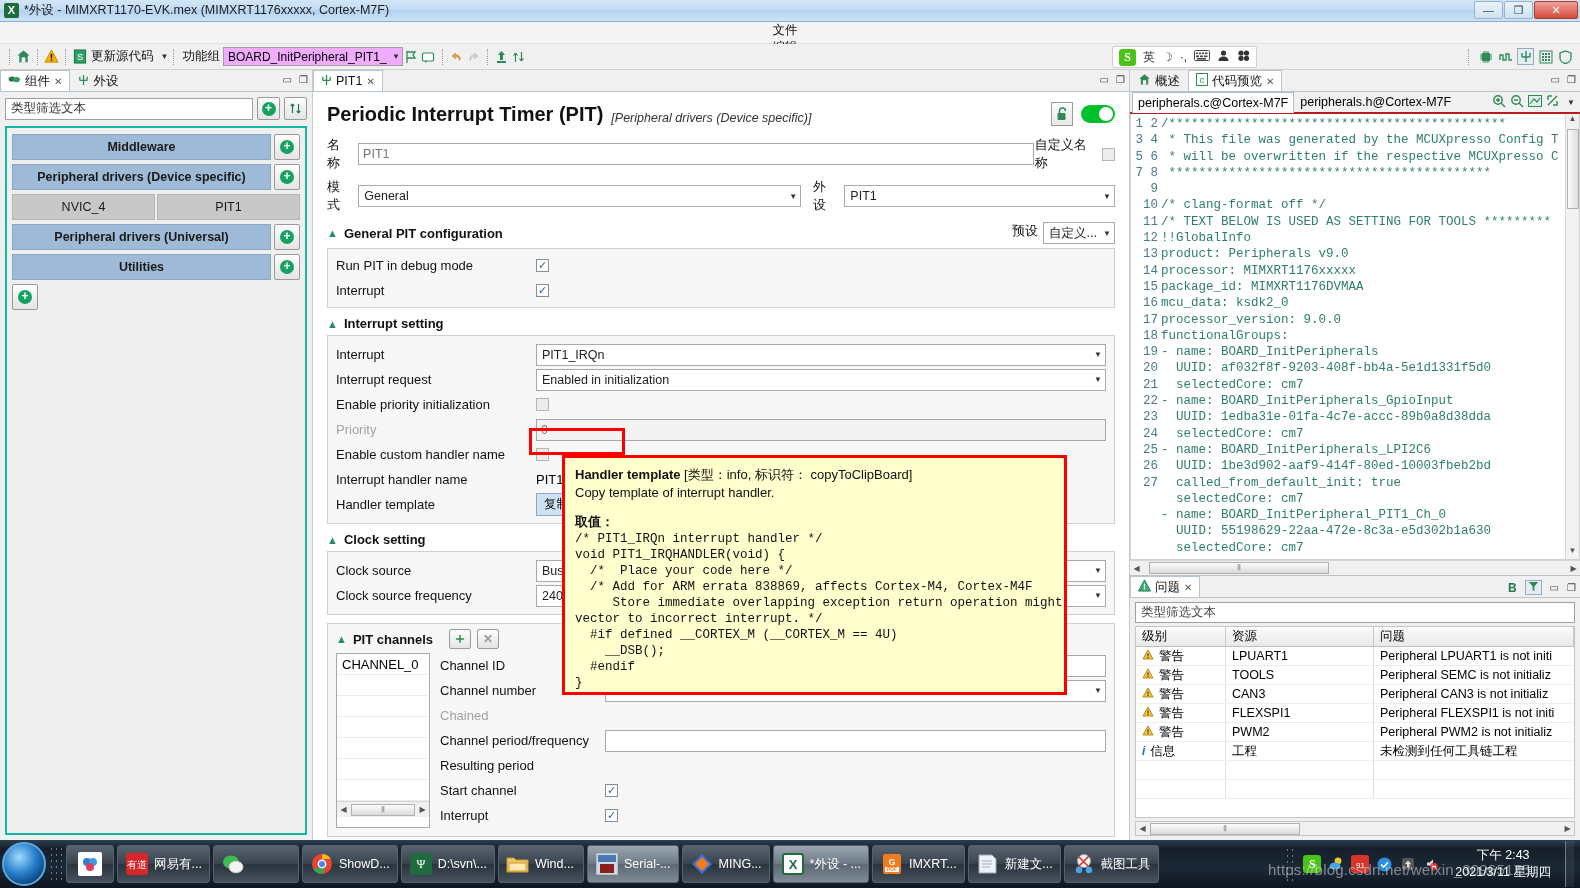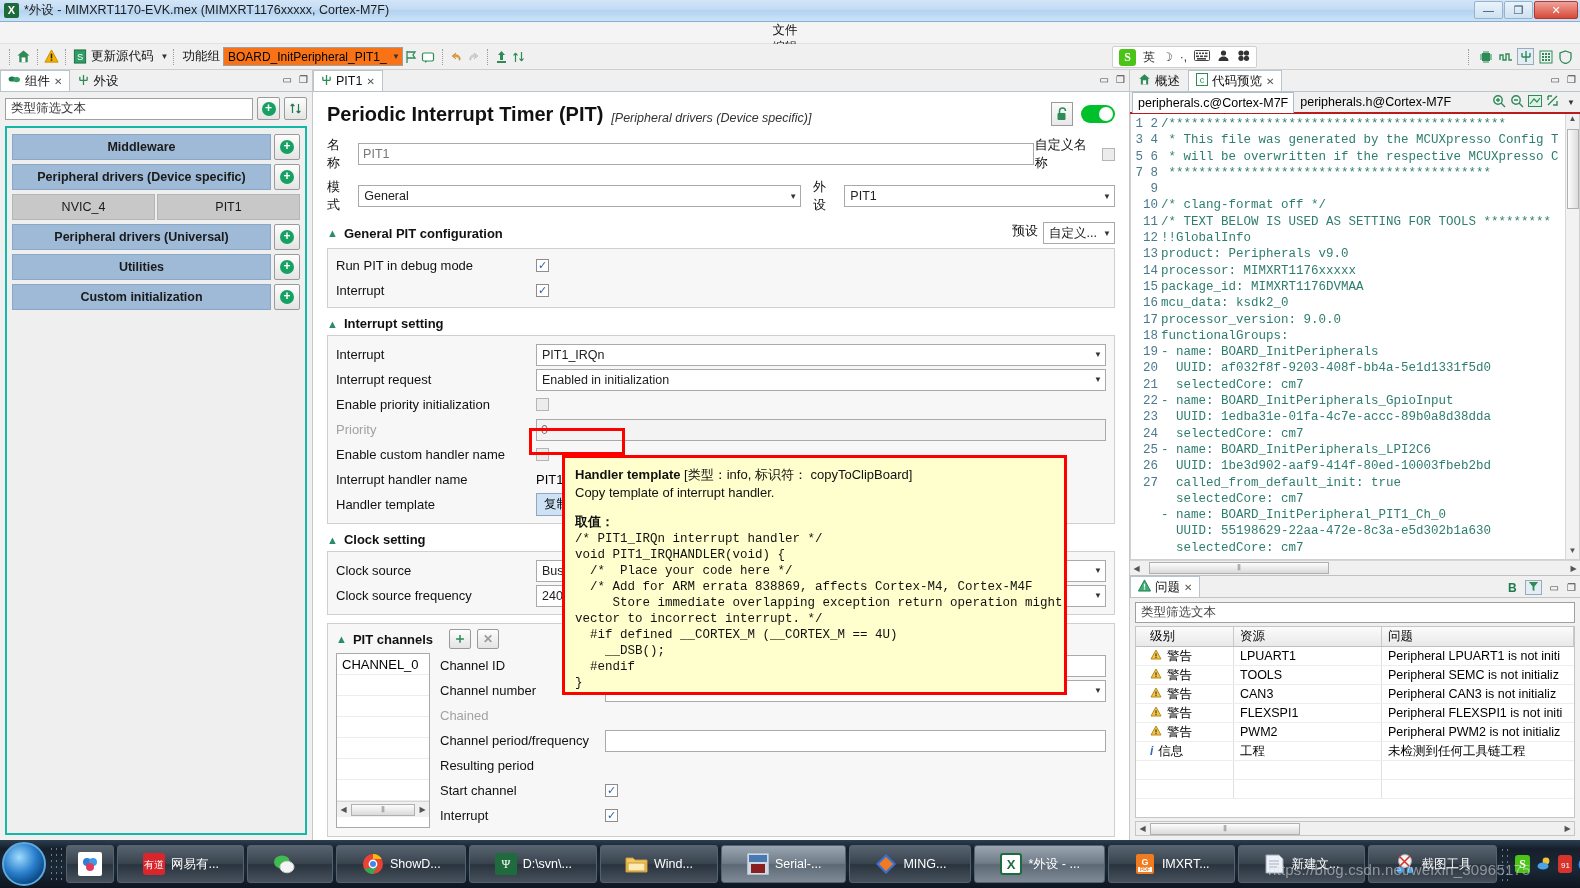--- a/index.html
+++ b/index.html
@@ -53,21 +53,21 @@
   .toolbar {
     height: 26px; background: #f0f0f0;
     display: flex; align-items: center; padding-left: 4px;
     border-bottom: 1px solid #cfcfcf;
     position: relative;
   }
   .tsep { width: 1px; height: 16px; border-left: 1px dotted #9a9a9a; margin: 0 5px; }
   .ticon { width: 17px; height: 17px; display: inline-flex; align-items: center; justify-content: center; font-size: 13px; }
   .tlabel { font-size: 12.5px; color: #111; margin: 0 3px; }
   .tcombo {
-    border: 1px solid #a0a0a0; background: #f97316; height: 19px;
+    border: 1px solid #a0a0a0; background: #f0abfc; height: 19px;
     display: flex; align-items: center; padding: 0 2px 0 4px;
     font-size: 12px; min-width: 180px; justify-content: space-between;
   }
   .caret { font-size: 8px; color: #333; margin-left: 4px; }
 
   
   .ime {
     position: absolute; left: 1112px; top: 2px;
     height: 22px; background: #fff; border: 1px solid #cfcfcf;
     display: flex; align-items: center; padding: 0 6px; gap: 7px;
@@ -251,21 +251,21 @@
   .vs-thumb { width: 12px; height: 80px; background: linear-gradient(to right,#fcfcfc,#dcdcdc); border: 1px solid #b0b0b0; margin-top: 2px; }
   .code-hscroll { height: 15px; background: #f0f0f0; display: flex; align-items: center; border-top: 1px solid #d5d5d5; }
 
   
   .right-bot { flex: 1; display: flex; flex-direction: column; border-top: 1px solid #c0c0c0; }
   .prob-tabs { height: 22px; display: flex; align-items: center; background: #f0f0f0; border-bottom: 1px solid #c3c3c3; position: relative; }
   .prob-filter { margin: 4px 5px 3px 5px; height: 21px; border: 1px solid #a0a0a0; background: #fff; display: flex; align-items: center; padding-left: 5px; font-size: 12.5px; color: #444; }
   .ptable { margin: 0 5px; border: 1px solid #c5c5c5; background: #fff; flex: 1; overflow: hidden; }
   .ptr { display: flex; height: 19px; align-items: center; border-bottom: 1px solid #ededed; font-size: 12.5px; }
   .pth { background: linear-gradient(to bottom,#fbfbfb,#e9e9e9); font-weight: normal; border-bottom: 1px solid #bfbfbf; height: 20px; }
-  .pc1 { width: 90px; padding-left: 6px; display: flex; align-items: center; gap: 5px; border-right: 1px solid #e0e0e0; height: 100%; margin-left: 8px; }
+  .pc1 { width: 90px; padding-left: 6px; display: flex; align-items: center; gap: 5px; border-right: 1px solid #e0e0e0; height: 100%; }
   .pc2 { width: 148px; padding-left: 6px; border-right: 1px solid #e0e0e0; height: 100%; display: flex; align-items: center; }
   .pc3 { flex: 1; padding-left: 6px; height: 100%; display: flex; align-items: center; white-space: nowrap; overflow: hidden; }
   .pth .pc1, .pth .pc2, .pth .pc3 { border-right: 1px solid #c9c9c9; }
 
   
   .taskbar {
     position: absolute; bottom: 0; left: 0; width: 1580px; height: 48px;
     background: linear-gradient(to bottom,#2c3e50 0%,#16202c 18%,#1b2836 60%,#0d1620 100%);
     display: flex; align-items: center; overflow: hidden;
   }
@@ -274,21 +274,21 @@
     background: radial-gradient(circle at 38% 33%, #9fdcff 0%, #2a7fcc 45%, #0d4f8c 72%, #062f57 100%);
     border: 2px solid #5ea8e0; flex: none;
   }
   .tb-dots { width: 14px; height: 36px; margin: 0 3px;
     background-image: radial-gradient(#6e7b88 1px, transparent 1px);
     background-size: 5px 6px; flex: none; }
   .tb-item {
     height: 38px; min-width: 86px; margin-right: 3px; flex: none;
     border: 1px solid #55616d; border-radius: 3px;
     background: linear-gradient(to bottom,#57636f,#39444f 48%,#2a343e 52%,#46515d);
-    display: flex; align-items: center; gap: 5px; padding: 0 24px;
+    display: flex; align-items: center; gap: 5px; padding: 0 7px;
     color: #fff; font-size: 12.5px; white-space: nowrap;
   }
   .tb-item.pinned { min-width: 48px; justify-content: center; padding: 0 6px; }
   .tb-item.active { background: linear-gradient(to bottom,#9aa6b2,#6f7b87 48%,#5c6874 52%,#7f8b97); }
   .ticon-sq { width: 24px; height: 24px; display: flex; align-items: center; justify-content: center; font-size: 13px; border-radius: 2px; flex: none; }
   .tray { margin-left: auto; display: flex; align-items: center; gap: 6px; padding-right: 6px; position: relative; }
   .tray-dots { width: 12px; height: 34px;
     background-image: radial-gradient(#6e7b88 1px, transparent 1px);
     background-size: 5px 6px; }
   .tray-ic { width: 18px; height: 18px; display: flex; align-items: center; justify-content: center; font-size: 12px; border-radius: 3px; }
@@ -539,21 +539,20 @@
           </div>
 
           <div class="grp-row">
             <div class="grp-hdr">Utilities</div>
             <div class="sqbtn grp-add">
                 <span class="plusdot">+</span>
               </div>
           </div>
 
           <div class="grp-row">
-            <div class="grp-hdr">Custom initialization</div>
             <div class="sqbtn grp-add">
                 <span class="plusdot">+</span>
               </div>
           </div>
         </div>
       </div>
     </div>
 
     <div class="panel center">
       <div class="panel-tabs">

